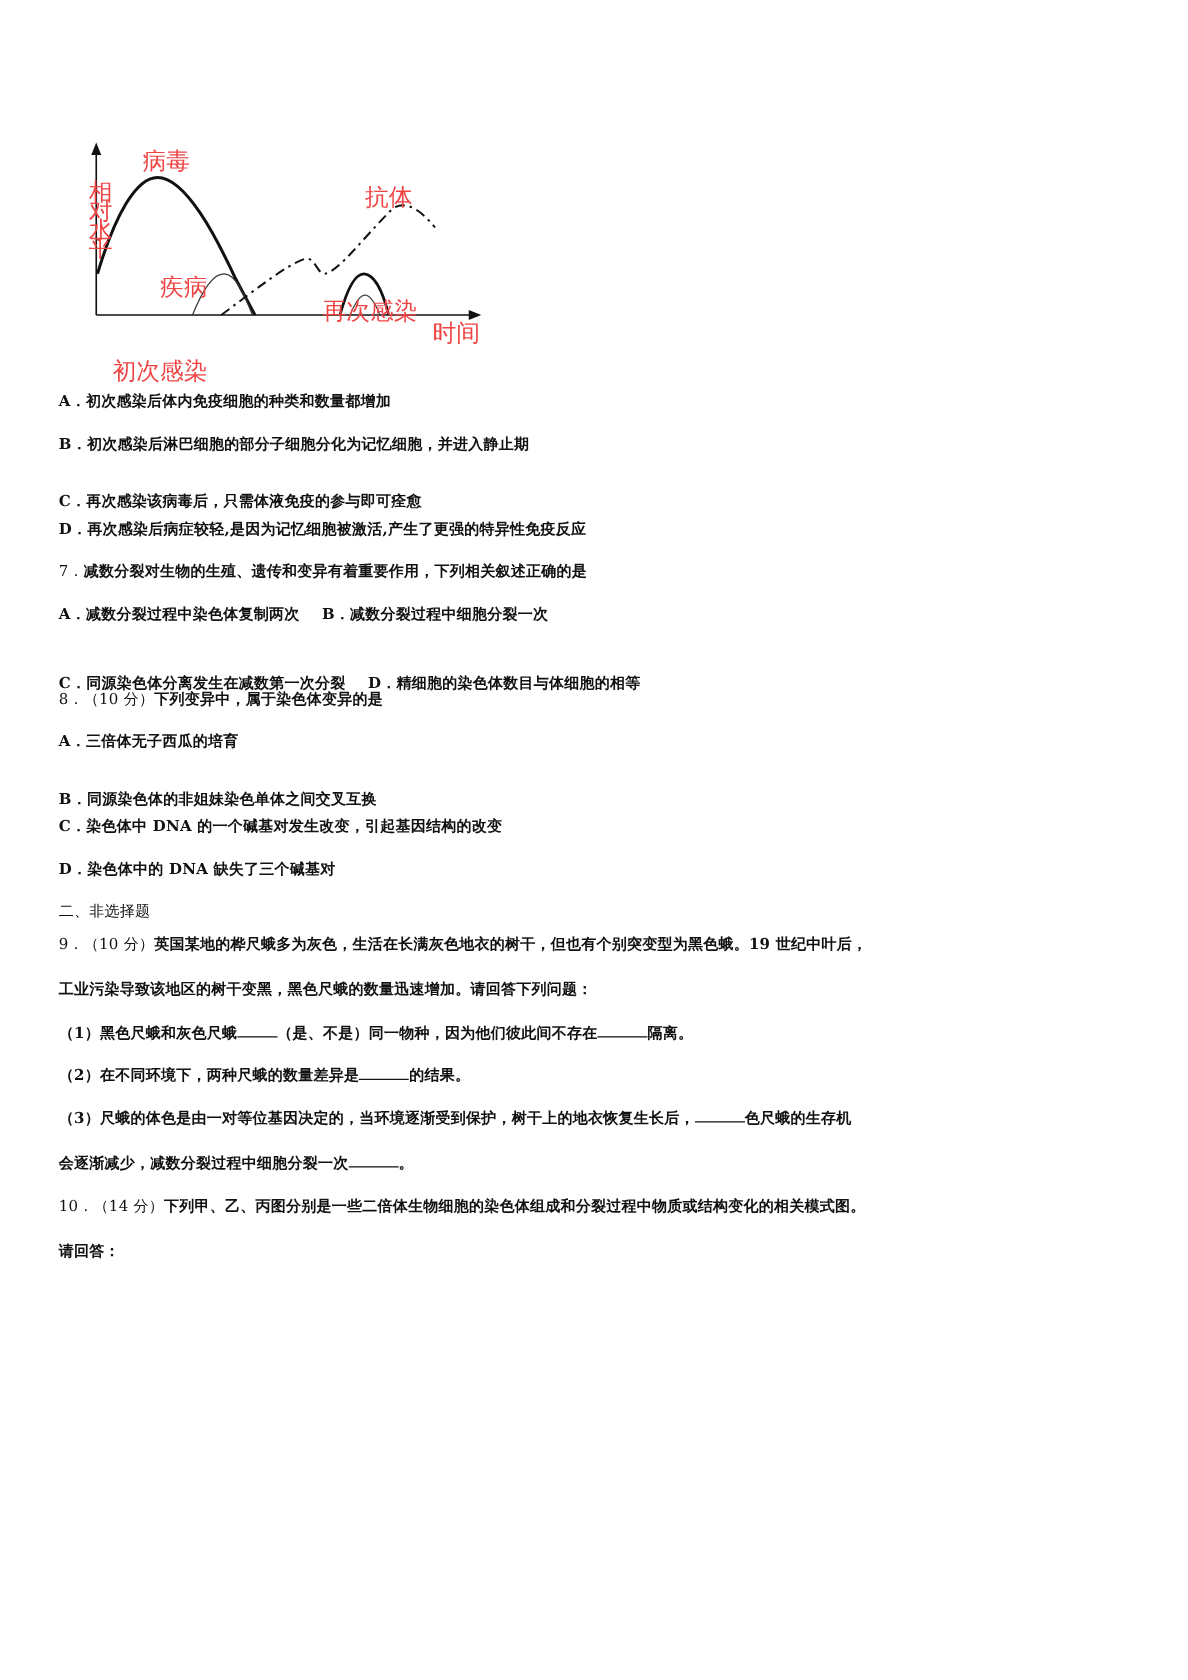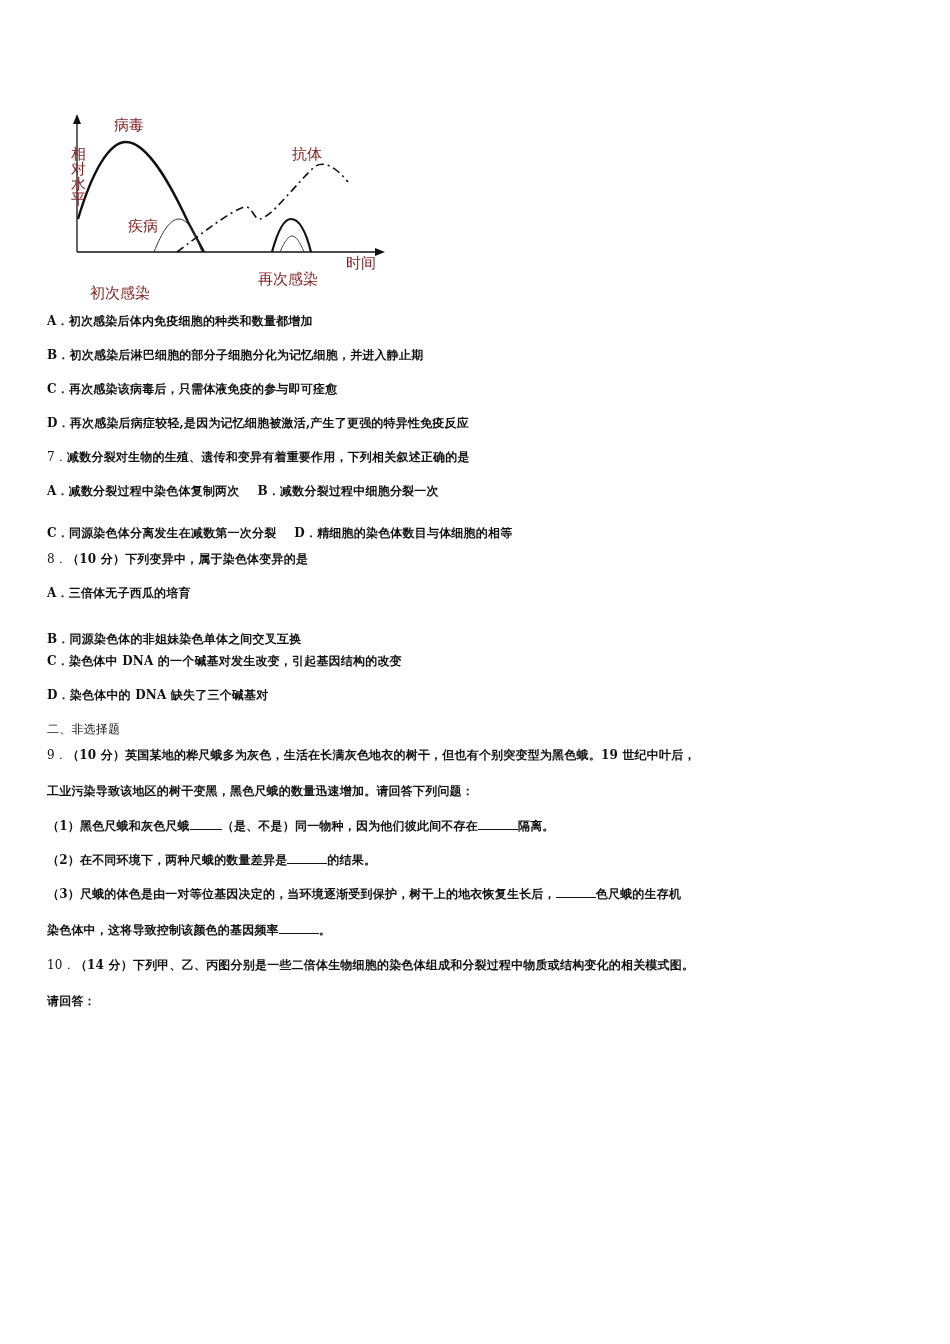--- a/index.html
+++ b/index.html
@@ -3,27 +3,27 @@
 <meta charset="utf-8">
 <style>
   html, body { margin: 0; padding: 0; background: #ffffff; }
   body {
     width: 950px; height: 1344px; position: relative; overflow: hidden;
     font-family: "DejaVu Serif", "Liberation Serif", serif;
     color: #111;
   }
   .figure { position: absolute; left: 44px; top: 112px; width: 350px; height: 170px; }
   .figure svg { width: 350px; height: 170px; display: block; }
-  .fig-label { position: absolute; font-family: "DejaVu Sans", sans-serif; font-size: 15px; color: #7f1d1d; white-space: nowrap; }
+  .fig-label { position: absolute; font-family: "DejaVu Sans", sans-serif; font-size: 19px; color: #ef4444; white-space: nowrap; }
   .line {
     position: absolute; left: 47px; white-space: nowrap;
     font-size: 12px; font-weight: bold; letter-spacing: 0.2px; line-height: 20px;
   }
   .line .num { font-weight: normal; }
-  .line .score { font-weight: bold; margin-top: 41px; }
+  .line .score { font-weight: normal; margin-top: 41px; }
   .blank { display: inline-block; border-bottom: 1px solid #111; height: 14px; vertical-align: baseline; }
   .normal { font-weight: normal; }
 </style>
 </head>
 <body>
 
 <div class="figure">
   <svg viewBox="0 0 350 170">
 
     <line x1="33" y1="140" x2="33" y2="10" stroke="#111" stroke-width="1.3"></line>
@@ -39,42 +39,42 @@
 
     <path d="M228,140 C234,118 240,107 247,107 C255,107 262,120 267,140" fill="none" stroke="#111" stroke-width="2.2"></path>
 
     <path d="M236,140 C241,128 245,124 248,124 C252,124 256,130 260,140" fill="none" stroke="#444" stroke-width="1"></path>
   </svg>
   <span class="fig-label" style="left:27px;top:35px;width:14px;line-height:15px;white-space:normal;word-break:break-all;">相对水平</span>
   <span class="fig-label" style="left:70px;top:4px;">病毒</span>
   <span class="fig-label" style="left:248px;top:33px;">抗体</span>
   <span class="fig-label" style="left:84px;top:105px;">疾病</span>
   <span class="fig-label" style="left:46px;top:144px;margin-top:28px;">初次感染</span>
-  <span class="fig-label" style="left:214px;top:158px;">再次感染</span>
+  <span class="fig-label" style="left:214px;top:124px;">再次感染</span>
   <span class="fig-label" style="left:302px;top:142px;">时间</span>
 </div>
 
 <div class="line" style="top:311px;"><span>A．</span><span>初次感染后体内免疫细胞的种类和数量都增加</span></div>
 <div class="line" style="top:345px;"><span>B．</span><span>初次感染后淋巴细胞的部分子细胞分化为记忆细胞，并进入静止期</span></div>
-<div class="line" style="top:379px;"><span>C．</span><span>再次感染该病毒后，只需体液免疫的参与即可痊愈</span></div>
+<div class="line" style="top:391px;"><span>C．</span><span>再次感染该病毒后，只需体液免疫的参与即可痊愈</span></div>
 <div class="line" style="top:413px;"><span>D．</span><span>再次感染后病症较轻,是因为记忆细胞被激活,产生了更强的特异性免疫反应</span></div>
 
 <div class="line" style="top:447px;"><span class="num">7．</span><span>减数分裂对生物的生殖、遗传和变异有着重要作用，下列相关叙述正确的是</span></div>
 <div class="line" style="top:481px;"><span>A．</span><span>减数分裂过程中染色体复制两次</span><span style="display:inline-block;width:18px;"></span><span>B．</span><span>减数分裂过程中细胞分裂一次</span></div>
-<div class="line" style="top:523px;"><span>C．</span><span>同源染色体分离发生在减数第一次分裂</span><span style="display:inline-block;width:18px;"></span><span>D．</span><span>精细胞的染色体数目与体细胞的相等</span></div>
+<div class="line" style="top:536px;"><span>C．</span><span>同源染色体分离发生在减数第一次分裂</span><span style="display:inline-block;width:18px;"></span><span>D．</span><span>精细胞的染色体数目与体细胞的相等</span></div>
 
 <div class="line" style="top:549px;"><span class="num">8．</span><span class="score">（10 分）</span><span>下列变异中，属于染色体变异的是</span></div>
 <div class="line" style="top:583px;"><span>A．</span><span>三倍体无子西瓜的培育</span></div>
 <div class="line" style="top:617px;margin-top:12px;"><span>B．</span><span>同源染色体的非姐妹染色单体之间交叉互换</span></div>
 <div class="line" style="top:651px;"><span>C．</span><span>染色体中 DNA 的一个碱基对发生改变，引起基因结构的改变</span></div>
 <div class="line" style="top:685px;"><span>D．</span><span>染色体中的 DNA 缺失了三个碱基对</span></div>
 
 <div class="line normal" style="top:719px;">二、非选择题</div>
 
 <div class="line" style="top:745px;"><span class="num">9．</span><span class="score">（10 分）</span><span>英国某地的桦尺蛾多为灰色，生活在长满灰色地衣的树干，但也有个别突变型为黑色蛾。19 世纪中叶后，</span></div>
 <div class="line" style="top:781px;">工业污染导致该地区的树干变黑，黑色尺蛾的数量迅速增加。请回答下列问题：</div>
 <div class="line" style="top:815px;"><span>（1）黑色尺蛾和灰色尺蛾</span><span class="blank" style="width:32px;"></span><span>（是、不是）同一物种，因为他们彼此间不存在</span><span class="blank" style="width:40px;"></span><span>隔离。</span></div>
 <div class="line" style="top:849px;"><span>（2）在不同环境下，两种尺蛾的数量差异是</span><span class="blank" style="width:40px;"></span><span>的结果。</span></div>
 <div class="line" style="top:883px;"><span>（3）尺蛾的体色是由一对等位基因决定的，当环境逐渐受到保护，树干上的地衣恢复生长后，</span><span class="blank" style="width:40px;"></span><span>色尺蛾的生存机</span></div>
-<div class="line" style="top:919px;"><span>染色体中，这将导致控制该颜色的基因频率</span><span class="blank" style="width:40px;"></span><span>。</span></div>
+<div class="line" style="top:919px;"><span>会逐渐减少，减数分裂过程中细胞分裂一次</span><span class="blank" style="width:40px;"></span><span>。</span></div>
 
 <div class="line" style="top:955px;"><span class="num">10．</span><span class="score">（14 分）</span><span>下列甲、乙、丙图分别是一些二倍体生物细胞的染色体组成和分裂过程中物质或结构变化的相关模式图。</span></div>
 <div class="line" style="top:991px;">请回答：</div>
 
 </body></html>

